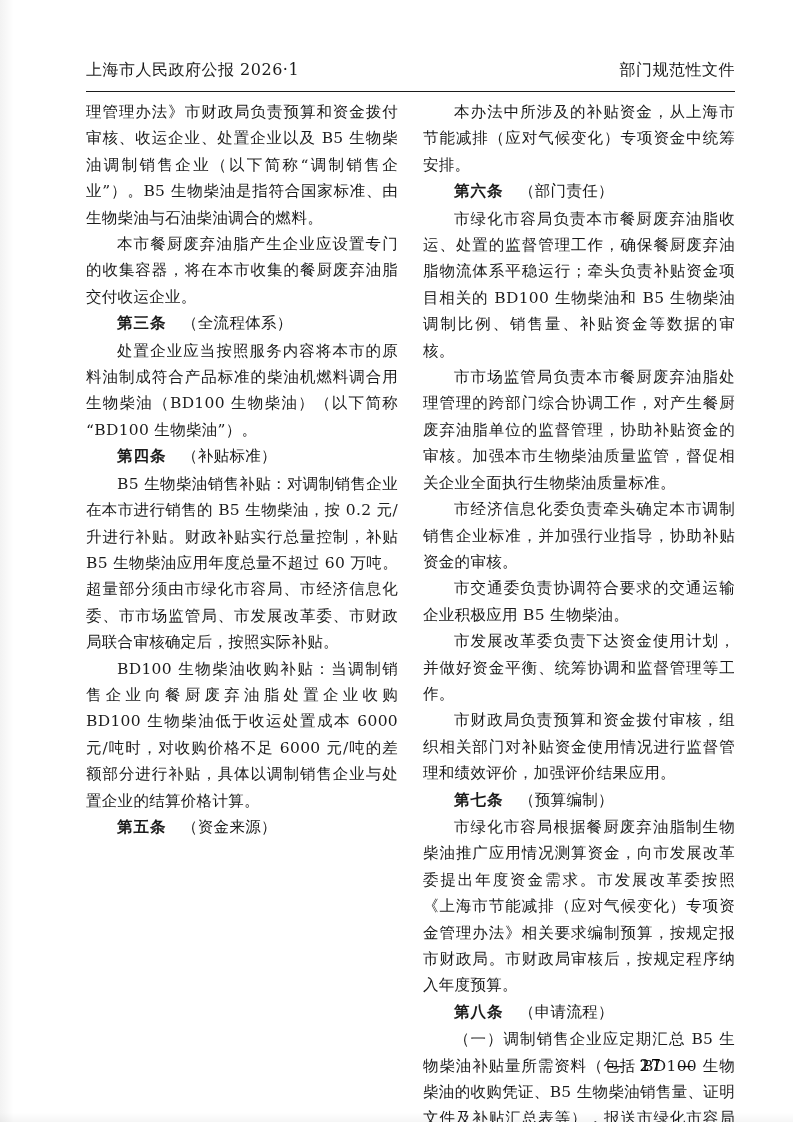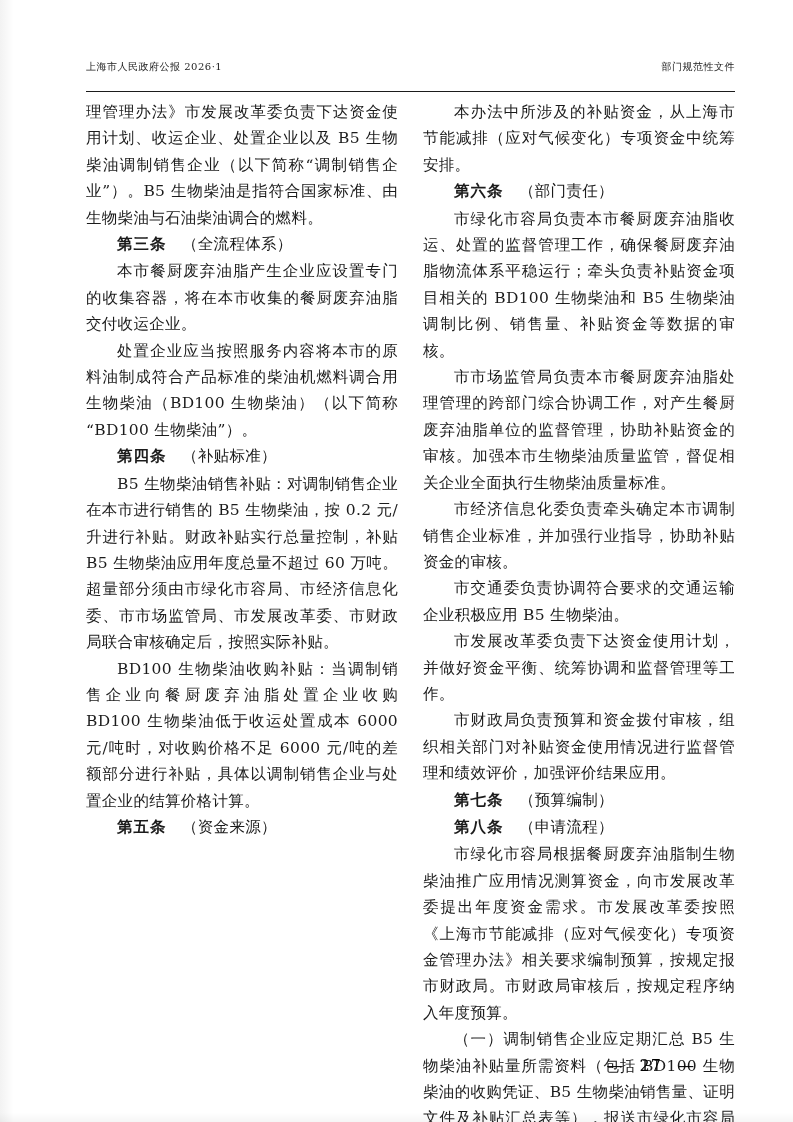--- a/index.html
+++ b/index.html
@@ -15,21 +15,21 @@
   .scan-edge{
     position:absolute;inset:0;pointer-events:none;
     background:
       linear-gradient(to right, rgba(0,0,0,0.05), rgba(0,0,0,0) 14px),
       linear-gradient(to top, rgba(0,0,0,0.04), rgba(0,0,0,0) 10px);
   }
   .page-header{
     position:absolute;
     left:86px;right:58px;top:60px;
     display:flex;justify-content:space-between;align-items:baseline;
-    font-size:10px;letter-spacing:0.5px;
+    font-size:16px;letter-spacing:0.5px;
   }
   .header-rule{
     position:absolute;
     left:86px;right:58px;top:91px;
     border-top:1.6px solid #1b1b1b;
   }
   .content{
     position:absolute;
     left:86px;top:99px;
     width:649px;
@@ -69,41 +69,41 @@
 
 <div class="page-header">
   <span>上海市人民政府公报 2026·1</span>
   <span>部门规范性文件</span>
 </div>
 <div class="header-rule"></div>
 
 <div class="content">
 
   <div class="col left">
-    <p class="para">理管理办法》市发展改革委负责下达资金使用计划、收运企业、处置企业以及 B5 生物柴油调制销售企业（以下简称“调制销售企业”）。B5 生物柴油是指符合国家标准、由生物柴油与石油柴油调合的燃料。</p>
+    <p class="para">理管理办法》市财政局负责预算和资金拨付审核、收运企业、处置企业以及 B5 生物柴油调制销售企业（以下简称“调制销售企业”）。B5 生物柴油是指符合国家标准、由生物柴油与石油柴油调合的燃料。</p>
+    <p class="para indent">本市餐厨废弃油脂产生企业应设置专门的收集容器，将在本市收集的餐厨废弃油脂交付收运企业。</p>
     <p class="para heading"><span class="hnum">第三条</span><span>（全流程体系）</span></p>
-    <p class="para indent">本市餐厨废弃油脂产生企业应设置专门的收集容器，将在本市收集的餐厨废弃油脂交付收运企业。</p>
     <p class="para indent">处置企业应当按照服务内容将本市的原料油制成符合产品标准的柴油机燃料调合用生物柴油（BD100 生物柴油）（以下简称“BD100 生物柴油”）。</p>
     <p class="para heading"><span class="hnum">第四条</span><span>（补贴标准）</span></p>
     <p class="para indent">B5 生物柴油销售补贴：对调制销售企业在本市进行销售的 B5 生物柴油，按 0.2 元/升进行补贴。财政补贴实行总量控制，补贴 B5 生物柴油应用年度总量不超过 60 万吨。超量部分须由市绿化市容局、市经济信息化委、市市场监管局、市发展改革委、市财政局联合审核确定后，按照实际补贴。</p>
     <p class="para indent">BD100 生物柴油收购补贴：当调制销售企业向餐厨废弃油脂处置企业收购 BD100 生物柴油低于收运处置成本 6000 元/吨时，对收购价格不足 6000 元/吨的差额部分进行补贴，具体以调制销售企业与处置企业的结算价格计算。</p>
     <p class="para heading"><span class="hnum">第五条</span><span>（资金来源）</span></p>
   </div>
 
   <div class="col right">
     <p class="para indent">本办法中所涉及的补贴资金，从上海市节能减排（应对气候变化）专项资金中统筹安排。</p>
     <p class="para heading"><span class="hnum">第六条</span><span>（部门责任）</span></p>
     <p class="para indent">市绿化市容局负责本市餐厨废弃油脂收运、处置的监督管理工作，确保餐厨废弃油脂物流体系平稳运行；牵头负责补贴资金项目相关的 BD100 生物柴油和 B5 生物柴油调制比例、销售量、补贴资金等数据的审核。</p>
     <p class="para indent">市市场监管局负责本市餐厨废弃油脂处理管理的跨部门综合协调工作，对产生餐厨废弃油脂单位的监督管理，协助补贴资金的审核。加强本市生物柴油质量监管，督促相关企业全面执行生物柴油质量标准。</p>
     <p class="para indent">市经济信息化委负责牵头确定本市调制销售企业标准，并加强行业指导，协助补贴资金的审核。</p>
     <p class="para indent">市交通委负责协调符合要求的交通运输企业积极应用 B5 生物柴油。</p>
     <p class="para indent">市发展改革委负责下达资金使用计划，并做好资金平衡、统筹协调和监督管理等工作。</p>
     <p class="para indent">市财政局负责预算和资金拨付审核，组织相关部门对补贴资金使用情况进行监督管理和绩效评价，加强评价结果应用。</p>
     <p class="para heading"><span class="hnum">第七条</span><span>（预算编制）</span></p>
+    <p class="para indent">市绿化市容局根据餐厨废弃油脂制生物柴油推广应用情况测算资金，向市发展改革委提出年度资金需求。市发展改革委按照《上海市节能减排（应对气候变化）专项资金管理办法》相关要求编制预算，按规定报市财政局。市财政局审核后，按规定程序纳入年度预算。</p>
     <p class="para heading"><span class="hnum">第八条</span><span>（申请流程）</span></p>
-    <p class="para indent">市绿化市容局根据餐厨废弃油脂制生物柴油推广应用情况测算资金，向市发展改革委提出年度资金需求。市发展改革委按照《上海市节能减排（应对气候变化）专项资金管理办法》相关要求编制预算，按规定报市财政局。市财政局审核后，按规定程序纳入年度预算。</p>
     <p class="para indent">（一）调制销售企业应定期汇总 B5 生物柴油补贴量所需资料（包括 BD100 生物柴油的收购凭证、B5 生物柴油销售量、证明文件及补贴汇总表等），报送市绿化市容局审核。</p>
 
   </div>
 
 </div>
 
 <div class="page-footer">— 27 —</div>
 
 </body></html>

